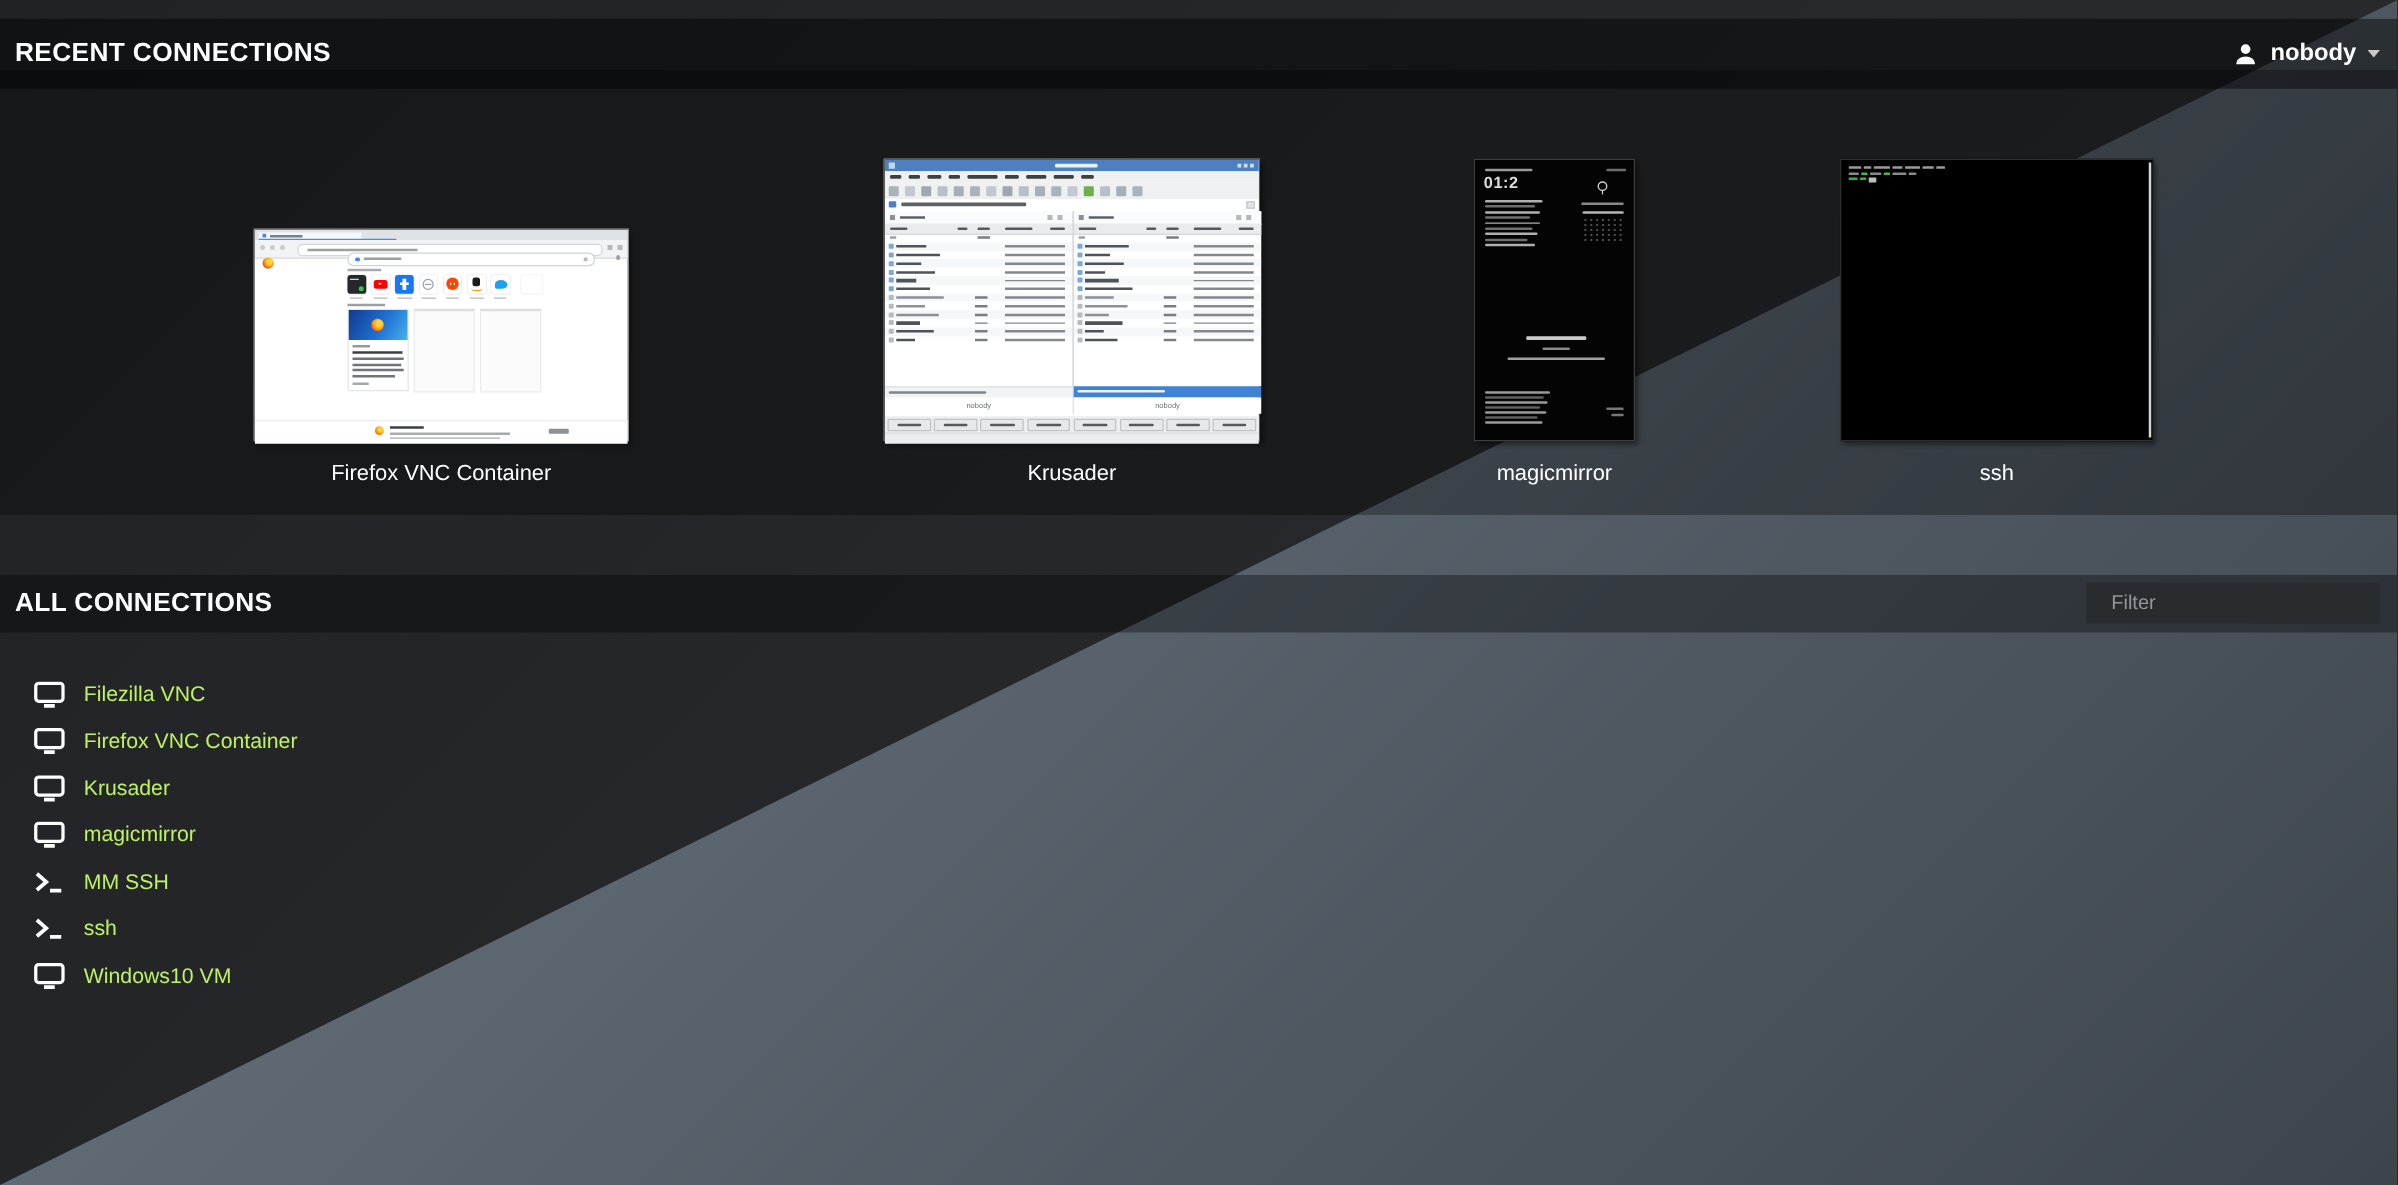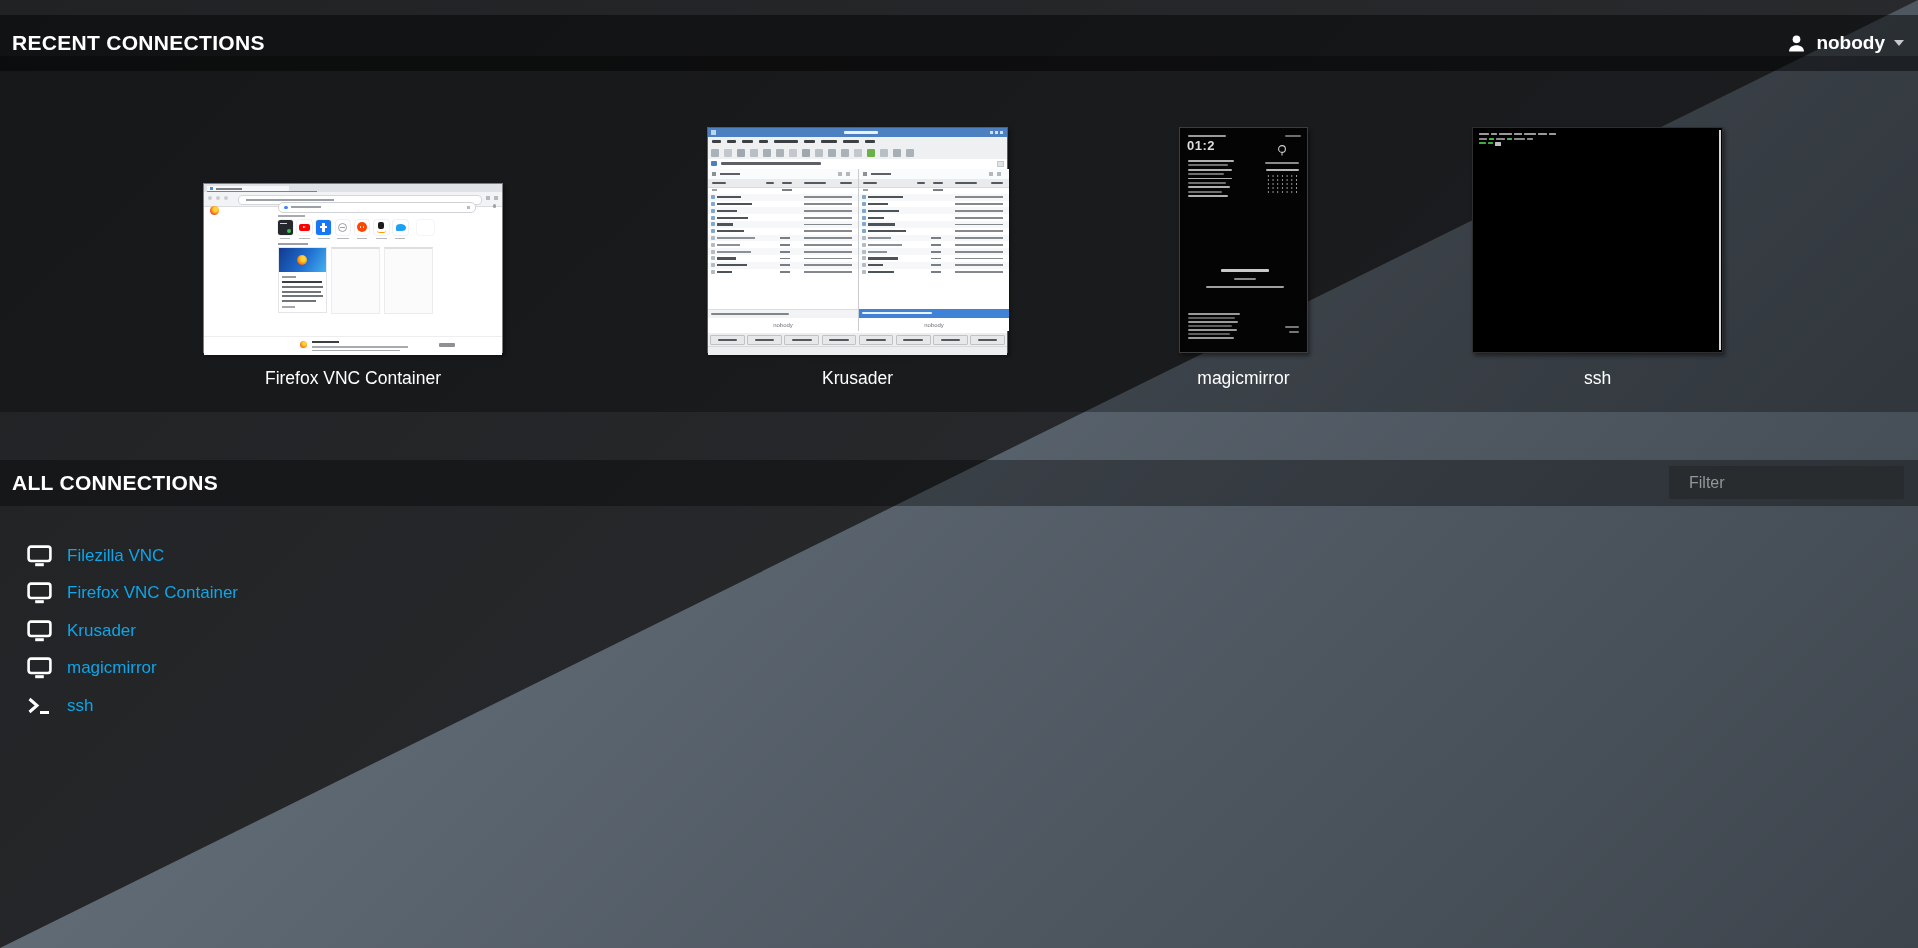--- a/index.html
+++ b/index.html
@@ -72,21 +72,21 @@
   .ssh-line s{display:block;height:2.2px;border-radius:.5px;text-decoration:none;}
   .ssh-scroll{position:absolute;right:1px;top:2px;bottom:2px;width:2.5px;background:#d6d6d6;}
   
   .allbar{position:absolute;left:0;top:460px;width:100%;height:46px;background:rgba(0,0,0,0.35);display:flex;align-items:center;}
   .filterbox{position:absolute;right:14px;top:466px;width:235px;height:33px;background:#282c2e;border-radius:2px;
              display:flex;align-items:center;gap:8px;padding:0 10px;box-sizing:border-box;}
   .filterbox input{flex:1;border:none;outline:none;background:transparent;color:#d8d8d8;font-size:16px;font-family:inherit;}
   .filterbox input::placeholder{color:#92979b;}
   .conn-list{position:absolute;left:0;top:537px;}
   .conn-row{display:flex;align-items:center;gap:15px;height:37.5px;padding-left:27px;cursor:pointer;width:280px;}
-  .conn-row span{color:#0ea5e9;font-size:17px;}
+  .conn-row span{color:#bef264;font-size:17px;}
 </style>
 </head>
 <body>
 
 <div class="bg-dark"></div>
 <div class="bg-slate"></div>
 
 <div class="topbar">
   <div class="sec-title">RECENT CONNECTIONS</div>
   <div class="user-menu">
@@ -540,15 +540,29 @@
       <rect x="1.6" y="1.6" width="21.8" height="14.4" rx="2.4" fill="none" stroke="#fff" stroke-width="2.6"></rect>
       <rect x="8.2" y="18.2" width="8.6" height="3" fill="#fff"></rect>
       </svg>
     <span>magicmirror</span>
   </div>
   <div class="conn-row">
     <svg width="25" height="22" viewBox="0 0 25 22">
       <polyline points="2.5,4 10,10.5 2.5,17" fill="none" stroke="#fff" stroke-width="3"></polyline>
       <line x1="13" y1="17.5" x2="22" y2="17.5" stroke="#fff" stroke-width="3"></line>
       </svg>
+    <span>MM SSH</span>
+  </div>
+  <div class="conn-row">
+    <svg width="25" height="22" viewBox="0 0 25 22">
+      <polyline points="2.5,4 10,10.5 2.5,17" fill="none" stroke="#fff" stroke-width="3"></polyline>
+      <line x1="13" y1="17.5" x2="22" y2="17.5" stroke="#fff" stroke-width="3"></line>
+      </svg>
     <span>ssh</span>
   </div>
+  <div class="conn-row">
+    <svg width="25" height="22" viewBox="0 0 25 22">
+      <rect x="1.6" y="1.6" width="21.8" height="14.4" rx="2.4" fill="none" stroke="#fff" stroke-width="2.6"></rect>
+      <rect x="8.2" y="18.2" width="8.6" height="3" fill="#fff"></rect>
+      </svg>
+    <span>Windows10 VM</span>
+  </div>
 </div>
 
 </body></html>

